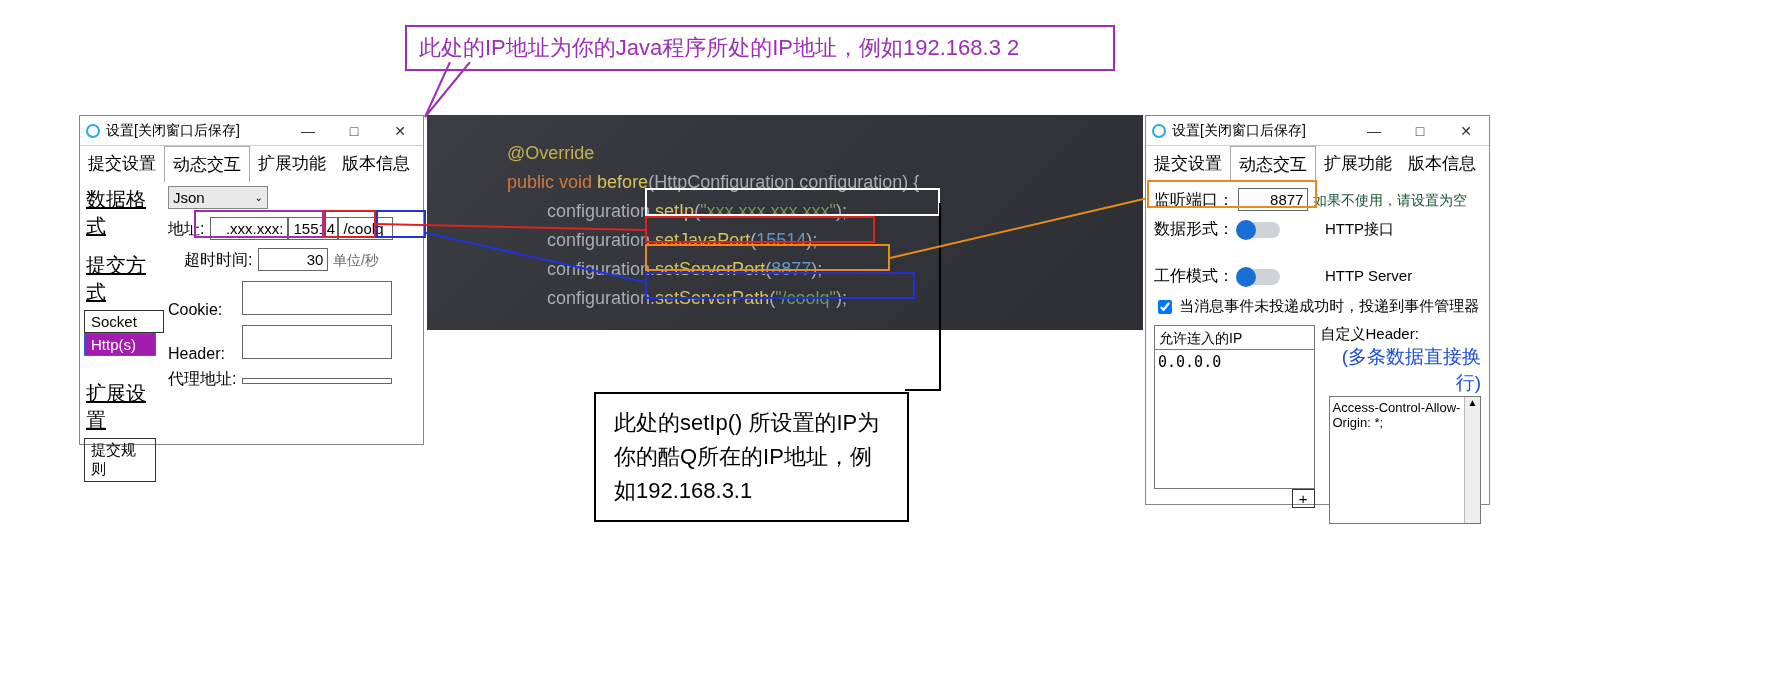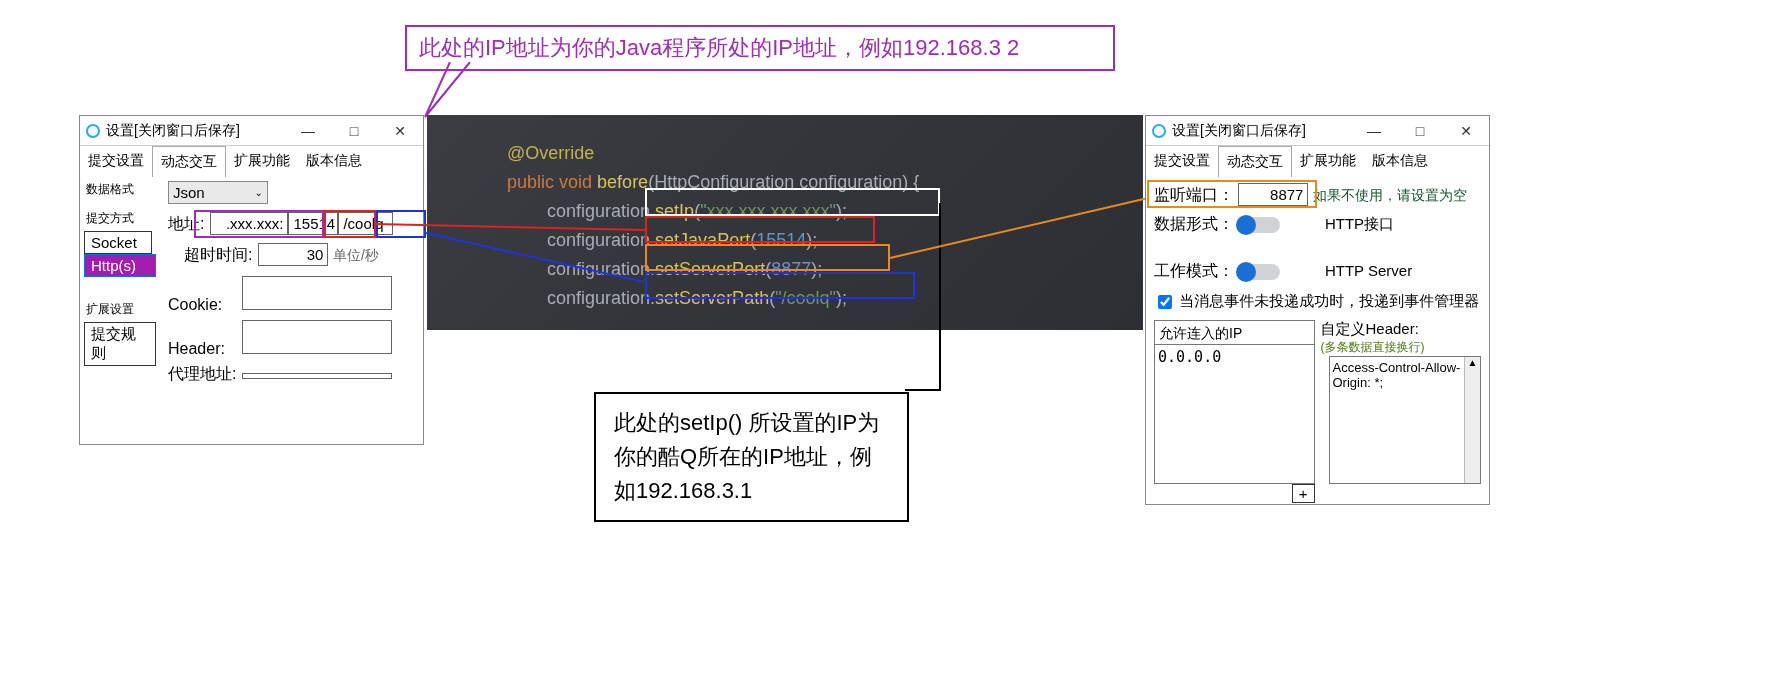--- a/index.html
+++ b/index.html
@@ -17,26 +17,26 @@
   }
   .logo-ring {
     width: 14px; height: 14px; border: 2px solid #2aa9f3; border-radius: 50%;
     margin-right: 6px; flex: none;
   }
   .titlebar .title { flex: 1; }
   .win-btn {
     width: 46px; height: 30px; display: flex; align-items: center; justify-content: center;
     font-size: 14px; color: #333;
   }
-  .tabs { display: flex; font-size: 14px; }
+  .tabs { display: flex; font-size: 17px; }
   .tab { padding: 6px 8px; }
   .tab.raised { border: 1px solid #aaa; border-bottom: none; background: #fff; }
 
   
-  .section-lbl { font-size: 12px; padding: 4px 6px; display: block; }
+  .section-lbl { font-size: 20px; padding: 4px 6px; display: block; text-decoration: underline; }
   .inline-lbl { font-size: 16px; display: inline-block; }
   .select {
     border: 1px solid #888; background: #e9e9e9; font-size: 15px;
     padding: 2px 4px; width: 100px; display: inline-flex; align-items: center;
     justify-content: space-between;
   }
   .caret { font-size: 10px; }
   .txt {
     border: 1px solid #666; font-size: 15px; padding: 2px 4px; background: #fff;
     display: inline-block; text-align: right;
@@ -124,21 +124,21 @@
     <span class="tab">扩展功能</span>
     <span class="tab">版本信息</span>
   </div>
 
   <div style="display:flex;">
 
     <div style="width:82px;">
       <span class="section-lbl">数据格式</span>
       <span class="section-lbl" style="margin-top:4px;">提交方式</span>
       <div style="padding:0 4px;">
-        <div class="sidebox" style="width:68px;">Socket</div>
+        <div class="sidebox" style="width:80px;">Socket</div>
         <div class="sidebox sel" style="width:72px;">Http(s)</div>
       </div>
       <span class="section-lbl" style="margin-top:20px;">扩展设置</span>
       <div style="padding:0 4px;">
         <div class="sidebox" style="width:72px;">提交规则</div>
       </div>
     </div>
 
     <div style="flex:1; padding:4px 6px;">
       <div style="margin-bottom:8px;">
@@ -240,21 +240,21 @@
     <div style="display:flex; gap:6px;">
       <div style="flex:1;">
         <div class="panel" style="height:24px; border-bottom:none;">允许连入的IP</div>
         <div class="listbox" style="height:140px; font-size:15px;">0.0.0.0</div>
         <div style="text-align:right;">
           <span class="sidebox" style="padding:0 6px;">+</span>
         </div>
       </div>
       <div style="flex:1;">
         <div style="font-size:15px;">自定义Header:</div>
-        <div style="font-size:12px; color:#4d7c0f;">(多条数据直接换行)</div>
+        <div style="font-size:19px; color:#1d4ed8;text-align:right;">(多条数据直接换行)</div>
         <div class="listbox" style="height:128px; font-size:13px; position:relative;margin-left:8px;">
           <span>Access-Control-Allow-Origin: *;</span>
           <div style="position:absolute; right:0; top:0; bottom:0; width:16px; background:#eee; border-left:1px solid #bbb;">
             <div style="text-align:center; font-size:10px;">▲</div>
           </div>
         </div>
       </div>
     </div>
   </div>
 </div>

